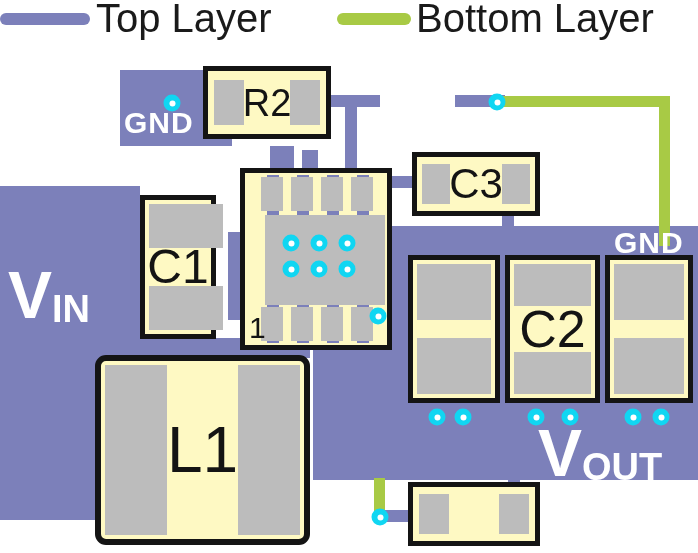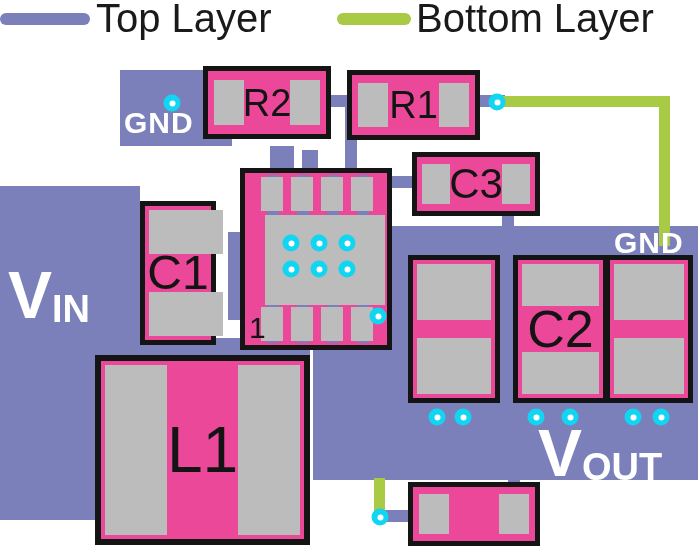--- a/index.html
+++ b/index.html
@@ -9,22 +9,22 @@
   }
   
   .cu{position:absolute;background:#7c80ba;}
   .cu-b{position:absolute;background:#a8ca45;}
   
   .swatch{position:absolute;height:12px;border-radius:6px;}
   .swatch.purple{background:#7c80ba;}
   .swatch.green{background:#a8ca45;}
   .legend-text{position:absolute;top:-4px;font-size:40px;color:#1a1a1a;white-space:nowrap;}
   
-  .comp{position:absolute;background:#ec4899;border:5px solid #141414;box-sizing:border-box;}
-  .comp.thick{border-width:6px;}
+  .comp{position:absolute;background:#fef9c3;border:5px solid #141414;box-sizing:border-box;}
+  .comp.thick{border-width:6px;border-radius:11px;}
   .pad{position:absolute;background:#bcbcbc;}
   .comp-label{
     position:absolute;inset:0;display:flex;align-items:center;justify-content:center;
     color:#141414;font-size:38px;line-height:1;white-space:nowrap;pointer-events:none;
   }
   .pin1{inset:auto;left:4px;bottom:2px;font-size:30px;display:block;}
   
   .netlabel{position:absolute;color:#ffffff;font-weight:bold;white-space:nowrap;line-height:1;}
   .netlabel .main{font-size:66px;}
   .netlabel .sub{font-size:38px;position:relative;top:4px;}
@@ -69,33 +69,28 @@
   <div class="cu-b" style="left:492px;top:96px;width:178px;height:11px;"></div>
   <div class="cu-b" style="left:659px;top:96px;width:11px;height:150px;"></div>
   <div class="cu-b" style="left:374px;top:478px;width:11px;height:44px;"></div>
 
   <div class="comp" style="left:203px;top:66px;width:128px;height:73px;">
     <span class="pad" style="left:6px;top:9px;width:30px;height:45px;"></span>
     <span class="pad" style="left:82px;top:9px;width:30px;height:45px;"></span>
     <span class="comp-label">R2</span>
   </div>
 
-  <div class="comp" style="left:347px;top:70px;width:133px;height:70px;">
-    <span class="pad" style="left:6px;top:8px;width:30px;height:44px;"></span>
-    <span class="pad" style="left:87px;top:8px;width:30px;height:44px;"></span>
-    <span class="comp-label">R1</span>
-  </div>
 
   <div class="comp" style="left:412px;top:152px;width:128px;height:64px;">
     <span class="pad" style="left:5px;top:7px;width:28px;height:40px;"></span>
     <span class="pad" style="left:85px;top:7px;width:28px;height:40px;"></span>
     <span class="comp-label" style="font-size:42px;">C3</span>
   </div>
 
-  <div class="comp" style="left:140px;top:201px;width:76px;height:144px;">
+  <div class="comp" style="left:140px;top:195px;width:76px;height:144px;">
     <span class="pad" style="left:4px;top:4px;width:74px;height:44px;"></span>
     <span class="pad" style="left:4px;top:86px;width:74px;height:44px;"></span>
     <span class="comp-label" style="font-size:48px;">C1</span>
   </div>
 
   <div class="comp" style="left:240px;top:168px;width:152px;height:182px;">
     <span class="cu" style="left:22px;top:2px;width:12px;height:168px;"></span>
     <span class="cu" style="left:52px;top:2px;width:12px;height:168px;"></span>
     <span class="cu" style="left:82px;top:2px;width:12px;height:168px;"></span>
     <span class="cu" style="left:112px;top:2px;width:12px;height:168px;"></span>
@@ -109,21 +104,21 @@
     <span class="pad" style="left:106px;top:134px;width:22px;height:34px;"></span>
     <span class="pad" style="left:20px;top:42px;width:120px;height:90px;"></span>
     <span class="comp-label pin1">1</span>
   </div>
 
   <div class="comp" style="left:408px;top:255px;width:92px;height:148px;">
     <span class="pad" style="left:4px;top:4px;width:74px;height:56px;"></span>
     <span class="pad" style="left:4px;top:78px;width:74px;height:56px;"></span>
   </div>
 
-  <div class="comp" style="left:505px;top:255px;width:95px;height:148px;margin-left:8px;">
+  <div class="comp" style="left:505px;top:255px;width:95px;height:148px;">
     <span class="pad" style="left:4px;top:4px;width:77px;height:42px;"></span>
     <span class="pad" style="left:4px;top:92px;width:77px;height:42px;"></span>
     <span class="comp-label" style="font-size:52px;">C2</span>
   </div>
 
   <div class="comp" style="left:605px;top:255px;width:88px;height:148px;">
     <span class="pad" style="left:4px;top:4px;width:70px;height:56px;"></span>
     <span class="pad" style="left:4px;top:78px;width:70px;height:56px;"></span>
   </div>
 

